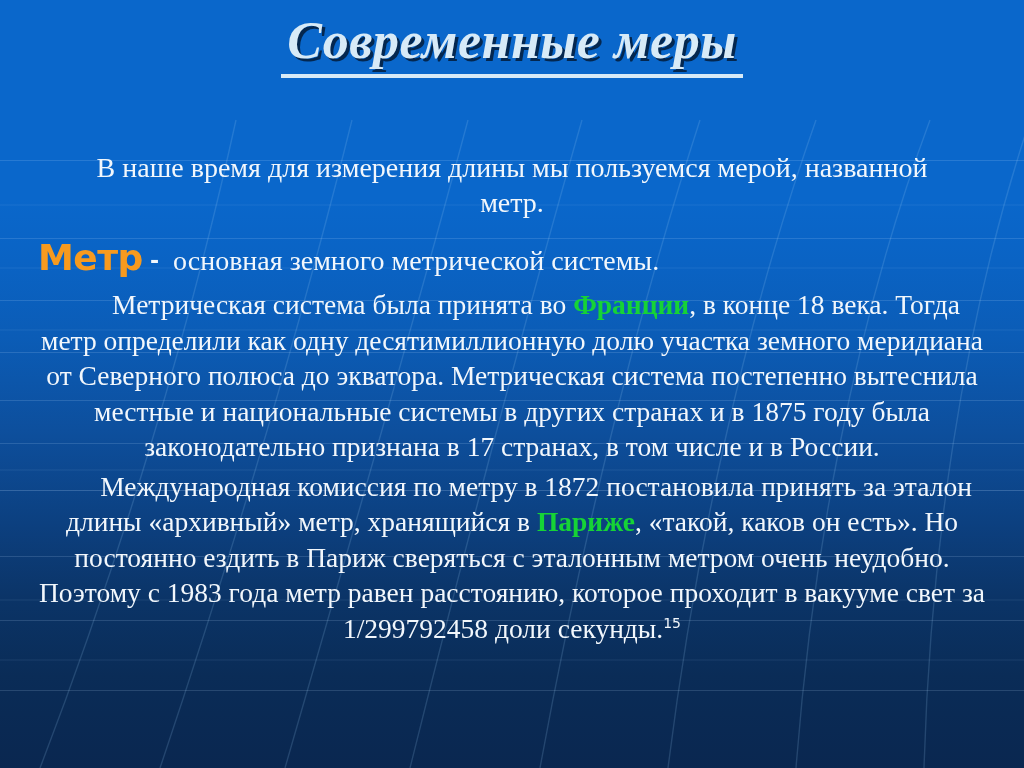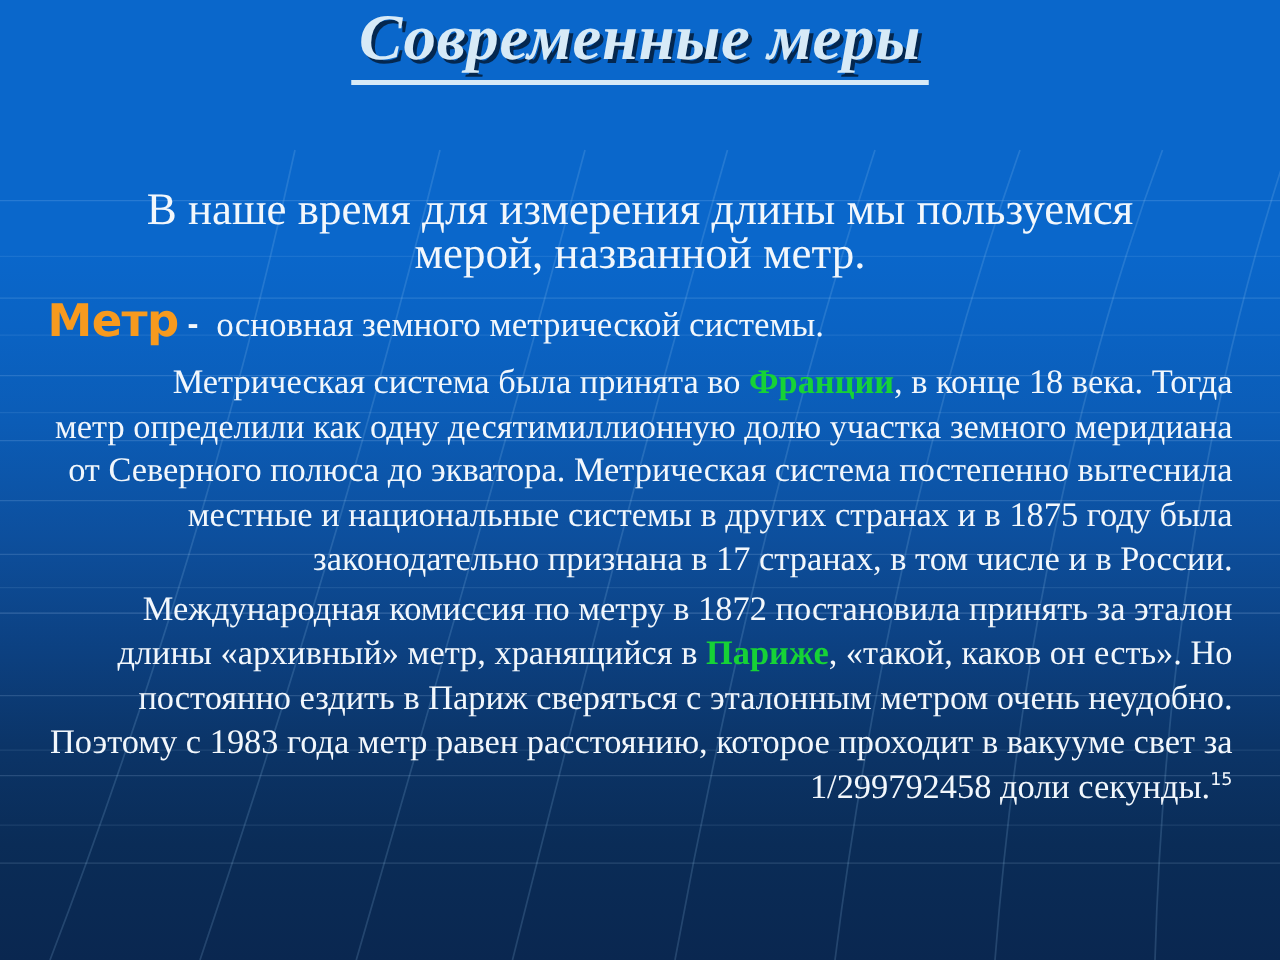--- a/index.html
+++ b/index.html
@@ -49,21 +49,21 @@
   .lat.l5 { top: 400px; }
   .lat.l6 { top: 443px; }
   .lat.l7 { top: 490px; background: rgba(190, 225, 255, 0.22); }
   .lat.l8 { top: 556px; }
   .lat.l9 { top: 620px; }
   .lat.l10 { top: 690px; }
 
   
   .title {
     position: absolute;
-    top: 0;
+    top: 10px;
     left: 0;
     width: 100%;
     text-align: center;
     font-style: italic;
     font-weight: bold;
     font-size: 52px;
     line-height: 62px;
     letter-spacing: 0.5px;
     color: #d7eaf7;
     text-shadow: 3px 3px 0 rgba(4, 28, 58, 0.85);
@@ -80,21 +80,21 @@
     top: 150px;
     left: 38px;
     width: 948px;
     color: #f2f7fc;
     font-size: 27.5px;
     line-height: 35px;
   }
 
   .intro {
     text-align: center;
-    font-size: 36px;
+    font-size: 28px;
     line-height: 35px;
     margin: 0 0 20px 0;
     padding: 0 26px;
   }
 
   .defline {
     margin: 0 0 8px 0;
     font-size: 28px;
     line-height: 36px;
     white-space: nowrap;
@@ -110,21 +110,21 @@
     font-family: "DejaVu Sans", "Liberation Sans", sans-serif;
     font-weight: bold;
     font-size: 22px;
     color: #f2f7fc;
     vertical-align: 2px;
   }
 
   p.para {
     margin: 0 0 4px 0;
     text-indent: 48px;
-    text-align: right;
+    text-align: center;
     font-size: 27.5px;
     line-height: 35.5px;
   }
 
   .hl-green { color: #16d336; font-weight: bold; }
 
   .fn {
     font-family: "DejaVu Sans", "Liberation Sans", sans-serif;
     font-size: 14px;
     vertical-align: super;

